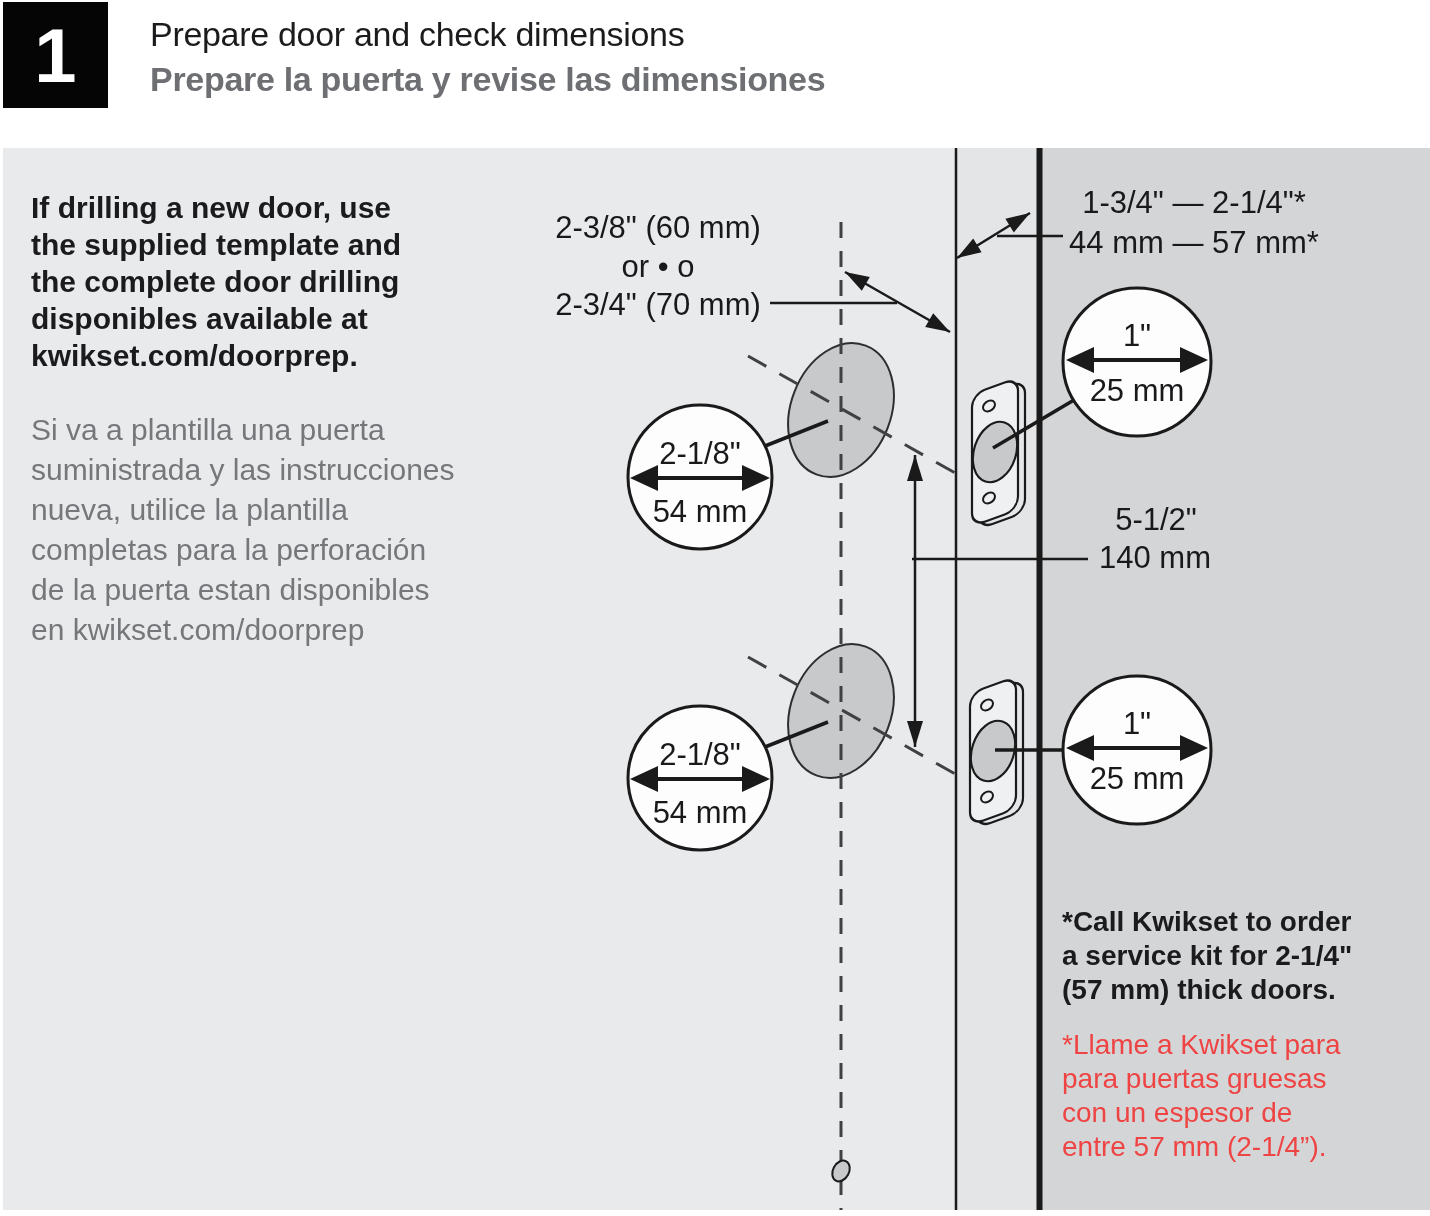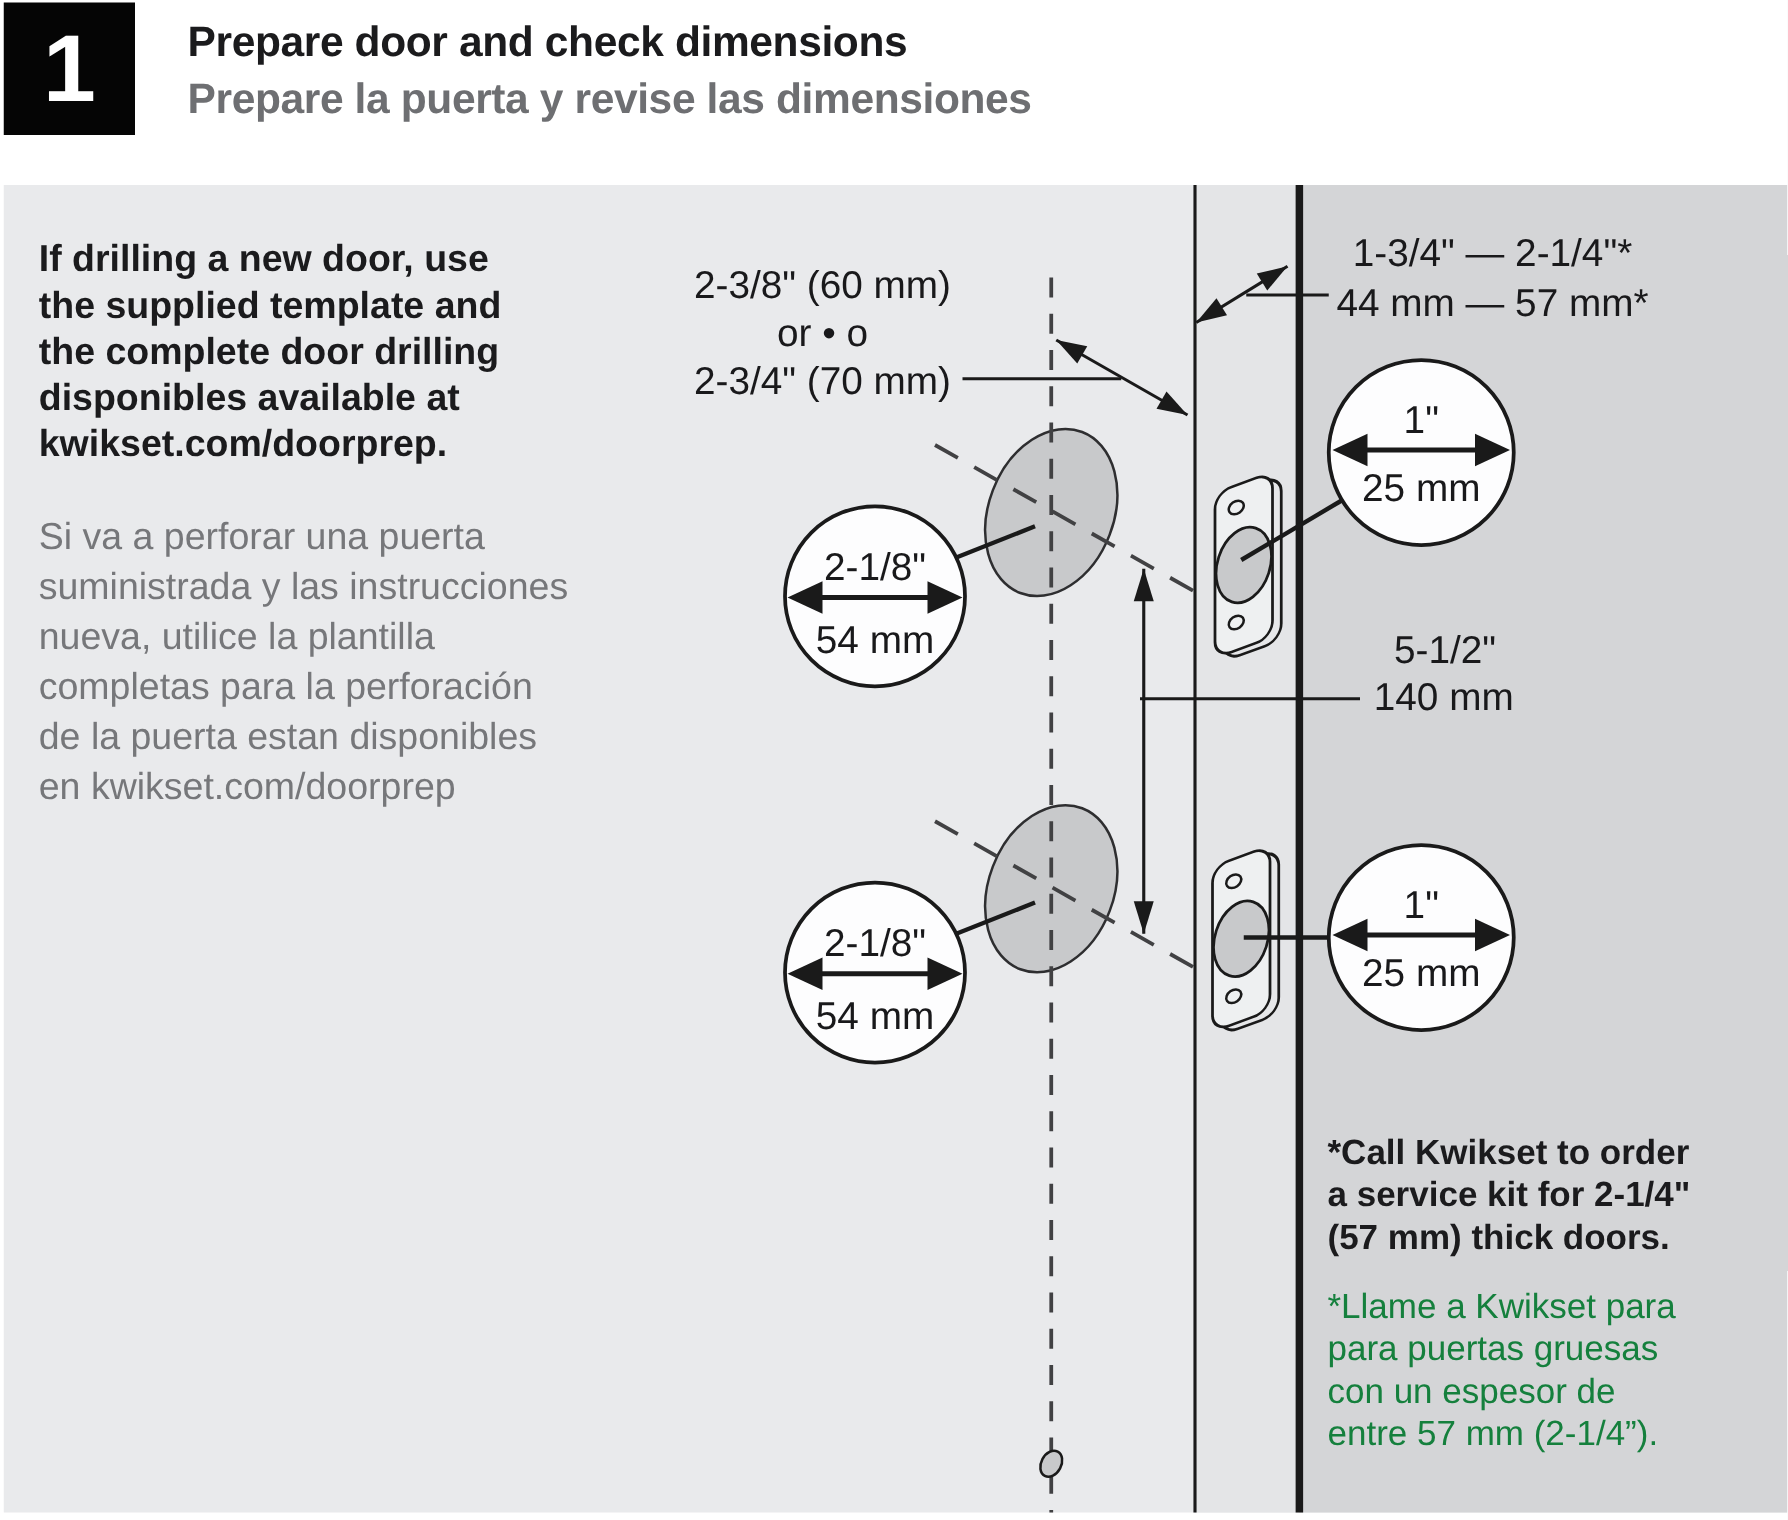--- a/index.html
+++ b/index.html
@@ -2,30 +2,30 @@
 <html><head>
 <meta charset="utf-8">
 <style>
   html,body{margin:0;padding:0;background:#ffffff;}
   .page{position:relative;width:1430px;height:1216px;background:#ffffff;overflow:hidden;
         font-family:"Liberation Sans",sans-serif;}
   
   .step-badge{position:absolute;left:3px;top:2px;width:105px;height:106px;background:#050505;
               color:#ffffff;display:flex;align-items:center;justify-content:center;
               font-size:76px;font-weight:700;}
-  .title{position:absolute;left:150px;top:15px;font-size:34px;font-weight:700;color:#1b1b1d;
+  .title{position:absolute;left:150px;top:15px;font-size:34px;font-weight:400;color:#1b1b1d;
          letter-spacing:-0.3px;white-space:nowrap;}
   .subtitle{position:absolute;left:150px;top:60px;font-size:34px;font-weight:700;color:#6e6f72;
             letter-spacing:-0.3px;white-space:nowrap;}
   
   .noteblock{position:absolute;white-space:nowrap;margin-top:18px;}
   .note-en{left:31px;top:171px;font-size:30px;font-weight:700;color:#1b1b1d;line-height:37px;}
   .note-es{left:31px;top:392px;font-size:30px;font-weight:400;color:#76777a;line-height:40px;}
   .svc-en{left:1062px;top:887px;font-size:28px;font-weight:700;color:#1b1b1d;line-height:34px;}
-  .svc-es{left:1062px;top:1010px;font-size:28px;font-weight:400;color:#15803d;line-height:34px;}
+  .svc-es{left:1062px;top:1010px;font-size:28px;font-weight:400;color:#ef4444;line-height:34px;}
   
   svg{position:absolute;left:0;top:0;}
   .ln25{stroke:#1a1a1a;stroke-width:2.5;fill:none;}
   .ln35{stroke:#1a1a1a;stroke-width:3.5;fill:none;}
   .ln4{stroke:#1a1a1a;stroke-width:4;fill:none;}
   .thick{stroke:#1a1a1a;stroke-width:6;fill:none;}
   .dash{stroke:#414143;stroke-width:3;fill:none;stroke-dasharray:16 13;}
   .dashd{stroke:#414143;stroke-width:3;fill:none;stroke-dasharray:21 15;}
   .arr{fill:#1a1a1a;stroke:none;}
   .circ{fill:#fdfdfe;stroke:#1a1a1a;stroke-width:3;}
@@ -154,21 +154,21 @@
   <div class="subtitle">Prepare la puerta y revise las dimensiones</div>
 
   <div class="noteblock note-en">
     <div>If drilling a new door, use</div>
     <div>the supplied template and</div>
     <div>the complete door drilling</div>
     <div>disponibles available at</div>
     <div>kwikset.com/doorprep.</div>
   </div>
   <div class="noteblock note-es">
-    <div>Si va a perforar una puerta</div>
+    <div>Si va a plantilla una puerta</div>
     <div>suministrada y las instrucciones</div>
     <div>nueva, utilice la plantilla</div>
     <div>completas para la perforación</div>
     <div>de la puerta estan disponibles</div>
     <div>en kwikset.com/doorprep</div>
   </div>
 
   <div class="noteblock svc-en">
     <div>*Call Kwikset to order</div>
     <div>a service kit for 2-1/4"</div>

